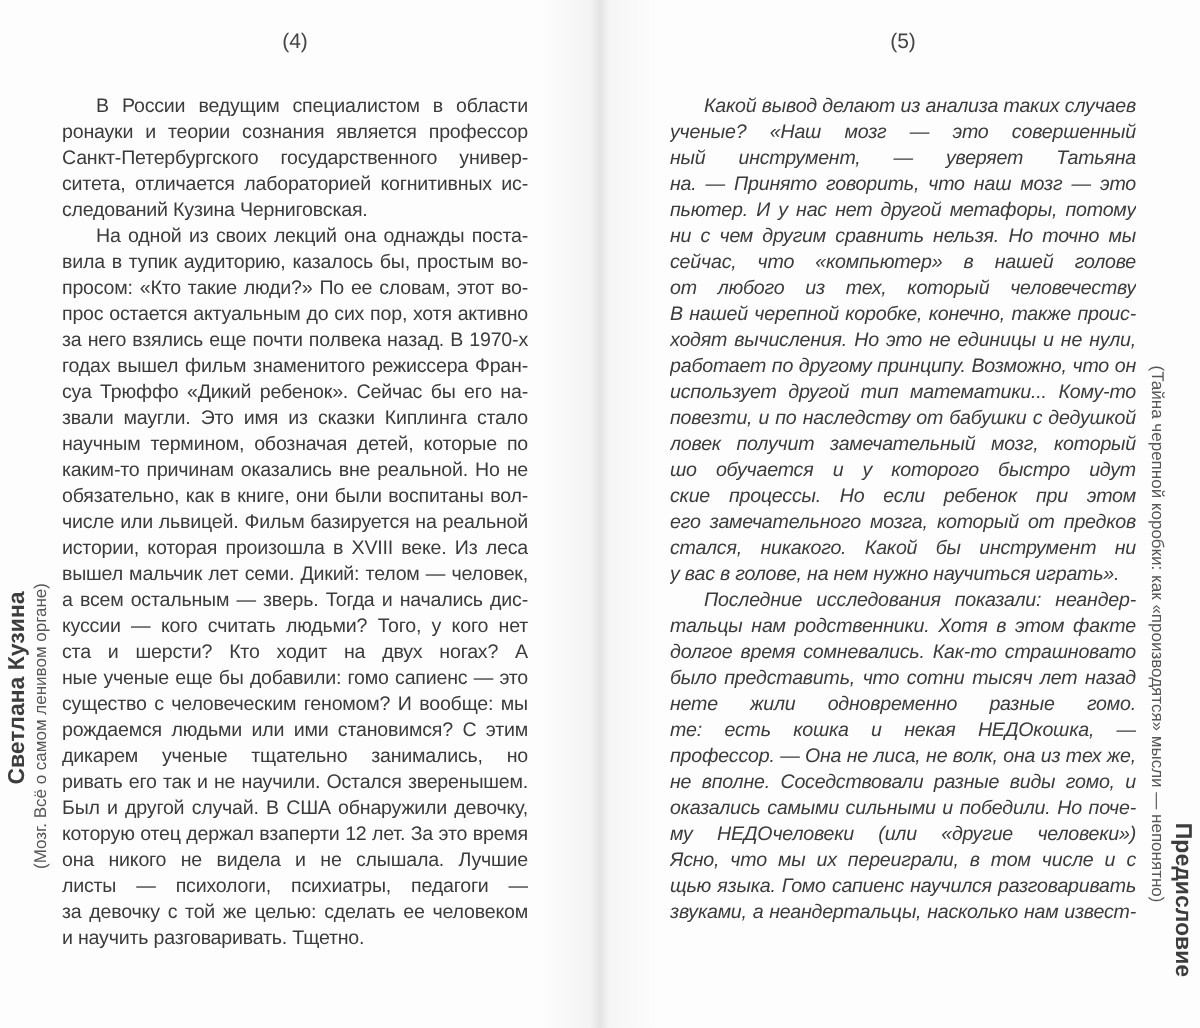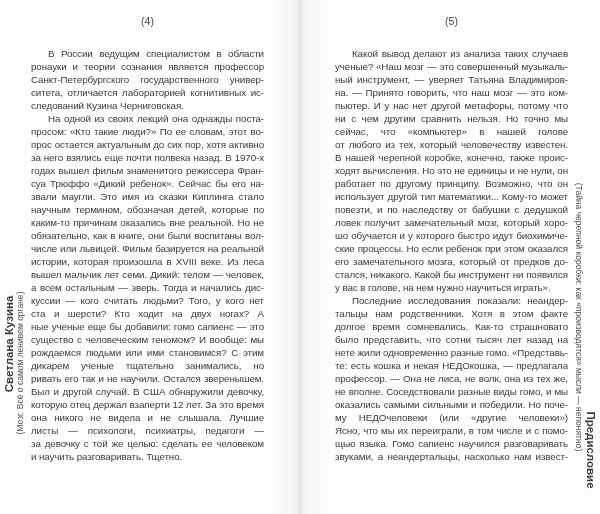--- a/index.html
+++ b/index.html
@@ -26,21 +26,21 @@
     width:233px;text-align:center;
     font-size:10.5px;color:#454545;
   }
   .pagenum.left{left:31px;}
   .pagenum.right{left:335px;}
   .body-col{
     position:absolute;top:47px;width:233px;
     font-size:9.8px;letter-spacing:-0.1px;
   }
   .body-col.left{left:31px;}
-  .body-col.right{left:335px;}
+  .body-col.right{left:335px;font-style:italic;}
   .line{
     height:13px;line-height:13px;
     text-align:justify;text-align-last:justify;
     overflow:hidden;white-space:normal;
   }
   .line.first{padding-left:17px;}
   .line.parend{text-align-last:left;}
   .vtext{
     position:absolute;white-space:nowrap;color:#4a4a4a;
   }
@@ -62,20 +62,21 @@
 
   <div class="pagenum left">(4)</div>
 
   <div class="body-col left">
       <div class="line first">В России ведущим специалистом в области ней-</div>
       <div class="line">ронауки и теории сознания является профессор</div>
       <div class="line">Санкт-Петербургского государственного универ-</div>
       <div class="line">ситета, отличается лабораторией когнитивных ис-</div>
       <div class="line parend">следований Кузина Черниговская.</div>
       <div class="line first">На одной из своих лекций она однажды поста-</div>
+      <div class="line">вила в тупик аудиторию, казалось бы, простым во-</div>
       <div class="line">просом: «Кто такие люди?» По ее словам, этот во-</div>
       <div class="line">прос остается актуальным до сих пор, хотя активно</div>
       <div class="line">за него взялись еще почти полвека назад. В 1970-х</div>
       <div class="line">годах вышел фильм знаменитого режиссера Фран-</div>
       <div class="line">суа Трюффо «Дикий ребенок». Сейчас бы его на-</div>
       <div class="line">звали маугли. Это имя из сказки Киплинга стало</div>
       <div class="line">научным термином, обозначая детей, которые по</div>
       <div class="line">каким-то причинам оказались вне реальной. Но не</div>
       <div class="line">обязательно, как в книге, они были воспитаны вол-</div>
       <div class="line">числе или львицей. Фильм базируется на реальной</div>

